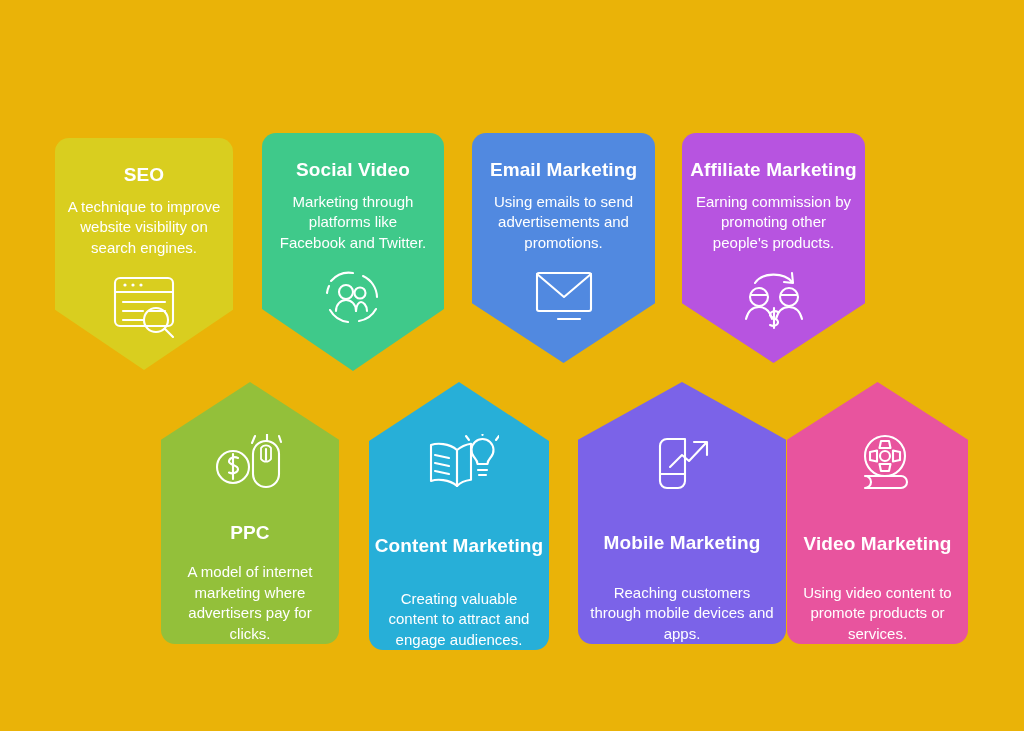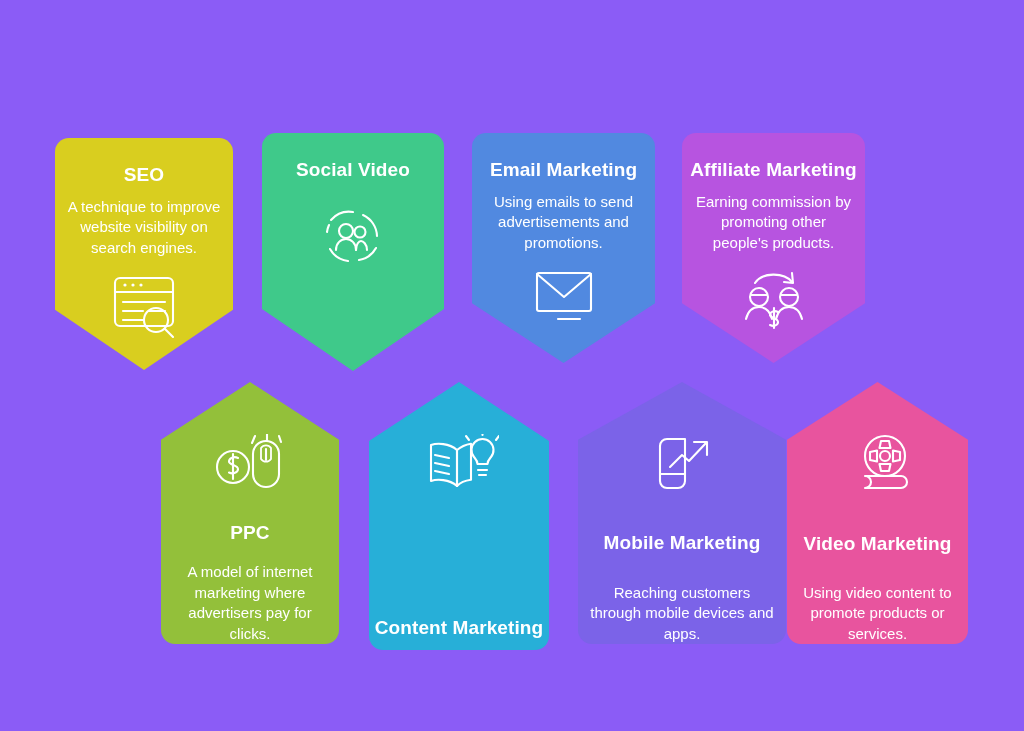--- a/index.html
+++ b/index.html
@@ -12,21 +12,21 @@
     width: 1024px;
     height: 731px;
     font-family: "Liberation Sans", sans-serif;
     overflow: hidden;
     position: relative;
   }
   .canvas {
     position: relative;
     width: 1024px;
     height: 731px;
-    background: #8b5cf6;
+    background: #eab308;
   }
 
   
   .card {
     position: absolute;
     box-sizing: border-box;
     display: flex;
     flex-direction: column;
     align-items: center;
     color: #ffffff;
@@ -103,20 +103,21 @@
         <line x1="42" y1="39" x2="58" y2="39"></line>
         <line x1="16" y1="48" x2="36" y2="48"></line>
         <circle cx="49" cy="48" r="12"></circle>
         <line x1="58" y1="57" x2="66" y2="65"></line>
       </svg>
     </div>
   </div>
 
   <div class="card down" style="left:262px; top:133px; width:182px; height:238px; background:#3FC98A;">
     <div class="card-title">Social Video</div>
+    <div class="card-desc">Marketing through platforms like Facebook and Twitter.</div>
     <div class="card-icon">
       <svg width="68" height="62" viewBox="0 0 68 62">
         <path d="M12 14 A24 24 0 0 1 34 6" stroke-dasharray="0"></path>
         <path d="M44 9 A24 24 0 0 1 58 30"></path>
         <path d="M57 42 A24 24 0 0 1 40 54"></path>
         <path d="M29 55 A24 24 0 0 1 11 43"></path>
         <path d="M8 26 A24 24 0 0 1 10 19"></path>
         <circle cx="27" cy="25" r="7"></circle>
         <circle cx="41" cy="26" r="5.5"></circle>
         <path d="M17 44 c0-7 5-11 10-11 s10 4 10 11"></path>
@@ -169,20 +170,21 @@
         <path d="M50 14 a6 6 0 0 1 10 0 l0 11 a6 6 0 0 1 -10 0 z" stroke-width="1.8"></path>
         <line x1="44" y1="2" x2="41" y2="9"></line>
         <line x1="56" y1="0" x2="56" y2="6"></line>
         <line x1="68" y1="2" x2="70" y2="8"></line>
       </svg>
     </div>
   </div>
 
   <div class="card up" style="left:369px; top:382px; width:180px; height:268px; background:#27AFD8;">
     <div class="card-title">Content Marketing</div>
+    <div class="card-desc">Creating valuable content to attract and engage audiences.</div>
     <div class="card-icon">
       <svg width="80" height="62" viewBox="0 0 80 62">
         <path d="M38 16 c-8-7-20-7-26-5 l0 36 c6-2 18-2 26 5 z"></path>
         <path d="M38 16 c4-3.5 9-5.5 14-6.3 l0 36 c-6 .8-11 3-14 6.3 z"></path>
         <line x1="16" y1="21" x2="30" y2="24"></line>
         <line x1="16" y1="29" x2="30" y2="32"></line>
         <line x1="16" y1="37" x2="30" y2="40"></line>
         <path d="M55 23 a11 11 0 1 1 17 0 c-2.5 3-3.5 4-3.5 7 l-10 0 c0-3-1-4-3.5-7 z"></path>
         <line x1="59" y1="36" x2="68" y2="36"></line>
         <line x1="60" y1="41" x2="67" y2="41"></line>

